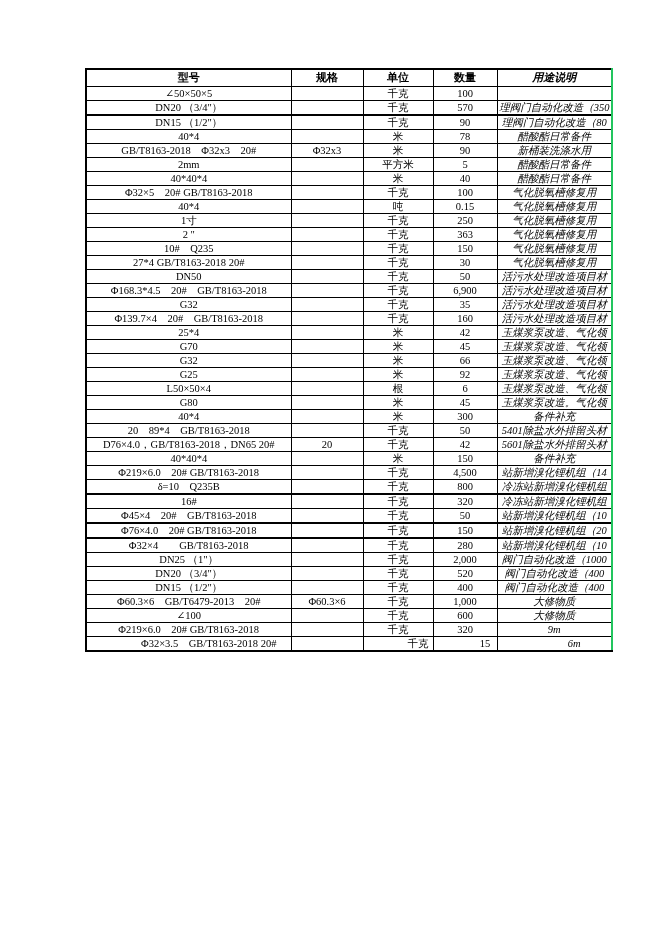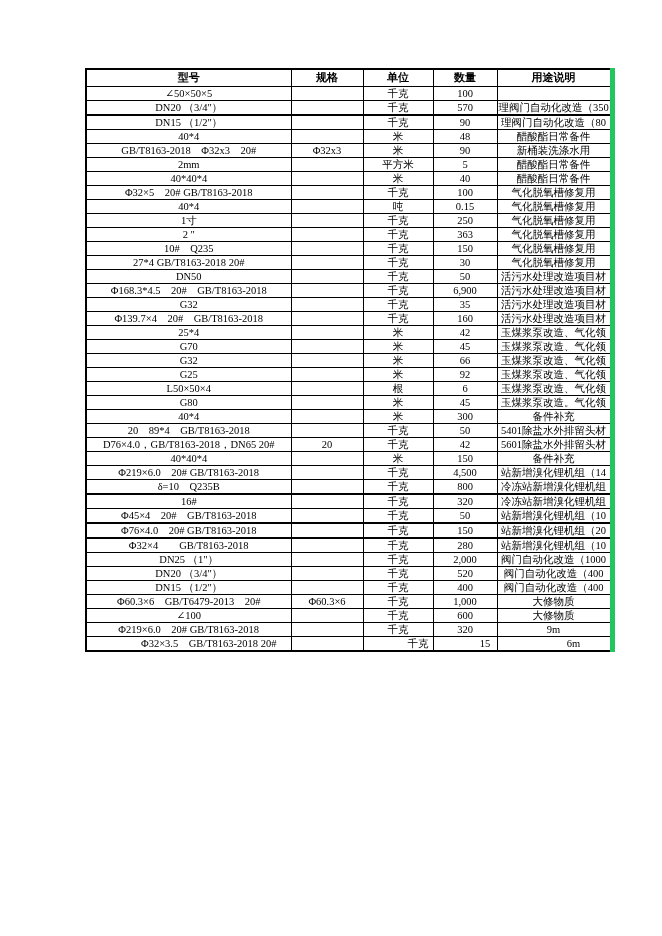--- a/index.html
+++ b/index.html
@@ -53,21 +53,21 @@
     font-weight: bold;
     font-size: 11px;
     height: 17px;
     border-top: 2px solid #000000;
   }
   
   tr.thick-top > td { border-top: 2px solid #000000; }
   tr.last > td { border-bottom: 2px solid #000000; padding-left: 41px; }
   
   table.grid tr > :first-child { border-left: 2px solid #000000; }
-  table.grid tr > :last-child { border-right: 5px solid #22c55e; }
+  table.grid tr > :last-child { border-right: 2px solid #22c55e; font-style: italic; }
 
   
   td.ovf {
     position: relative;
     overflow: hidden;
   }
   td.ovf > span.ovf-in {
     position: absolute;
     left: 50%;
     top: 50%;
@@ -121,21 +121,21 @@
           <td>千克</td>
           <td>90</td>
           <td class="ovf">
             <span class="ovf-in">理阀门自动化改造（80</span>
           </td>
         </tr>
         <tr>
           <td>40*4</td>
           <td></td>
           <td>米</td>
-          <td>48</td>
+          <td>78</td>
           <td>醋酸酯日常备件</td>
         </tr>
         <tr>
           <td>GB/T8163-2018　Φ32x3　20#</td>
           <td>Φ32x3</td>
           <td>米</td>
           <td>90</td>
           <td>新桶装洗涤水用</td>
         </tr>
         <tr>

